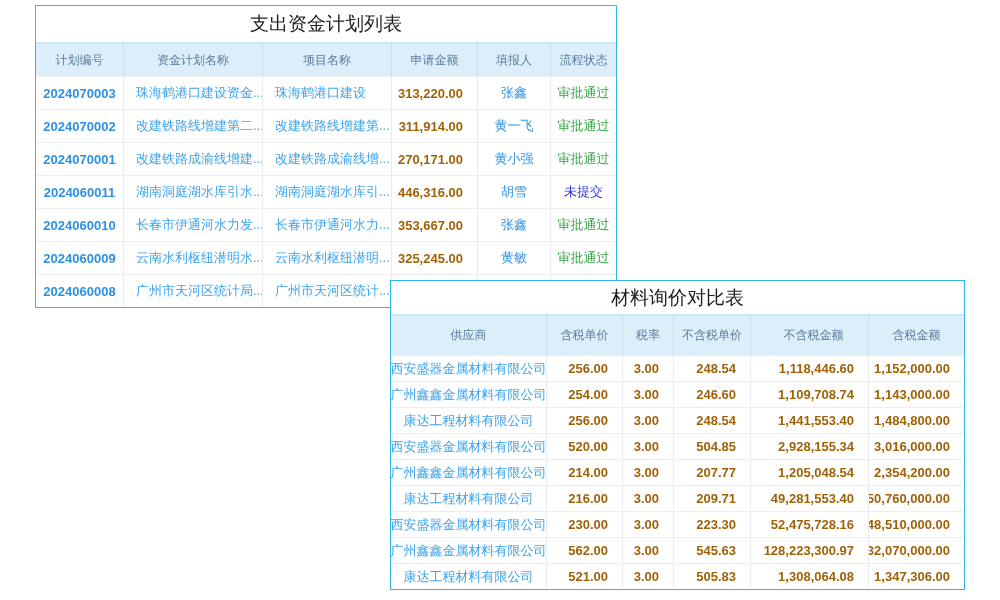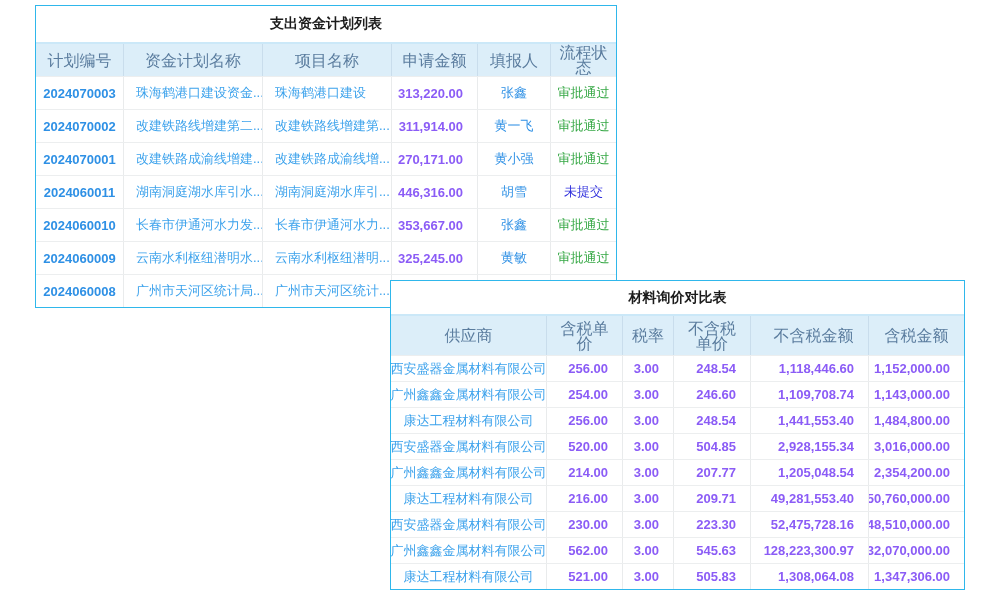--- a/index.html
+++ b/index.html
@@ -5,24 +5,24 @@
   html,body{margin:0;padding:0;background:#ffffff;}
   .stage{
     position:relative;width:1000px;height:600px;background:#ffffff;overflow:hidden;
     font-family:"Liberation Sans","DejaVu Sans",sans-serif;
   }
   .card{position:absolute;background:#ffffff;border:1px solid #2fb7eb;box-sizing:border-box;}
   .card1{left:35px;top:5px;width:582px;z-index:1;}
   .card2{left:390px;top:280px;width:575px;z-index:2;}
   .card-title{
     height:36px;display:flex;align-items:center;justify-content:center;
-    font-size:14px;font-weight:bold;color:#1c1c1c;border-bottom:2px solid #cbe8f8;
+    font-size:19px;font-weight:normal;color:#1c1c1c;border-bottom:2px solid #cbe8f8;
   }
   .card2 .card-title{height:33px;}
-  .thead{display:flex;background:#dceef9;color:#5a7c9e;font-size:16px;}
+  .thead{display:flex;background:#dceef9;color:#5a7c9e;font-size:12px;}
   .t1head{height:32px;}
   .t2head{height:39px;}
   .hcell{
     display:flex;align-items:center;justify-content:center;text-align:center;
     box-sizing:border-box;border-right:1px solid #c9ddec;line-height:15px;padding:0 8px;
   }
   .hcell:last-child{border-right:none;}
   .tbody{display:block;}
   .row{display:flex;border-top:1px solid #eceeef;}
   .t1row{height:32px;}
@@ -46,21 +46,21 @@
   .t2c3{width:77px;}
   .t2c4{width:110px;margin-left:8px;}
   .t2c5{flex:1;}
   
   .al{justify-content:flex-start;padding-left:12px;}
   .ar{justify-content:flex-end;padding-right:14px;}
   .ac{justify-content:center;}
   
   .link{color:#2e90e5;}
   .link2{color:#3ca2ec;}
-  .dark{color:#8b5cf6;}
+  .dark{color:#a16207;}
   .bold{font-weight:700;}
 </style>
 </head>
 <body>
 
 <div class="stage">
 
   <section class="card card1">
     <div class="card-title">支出资金计划列表</div>
     <div class="thead t1head">

